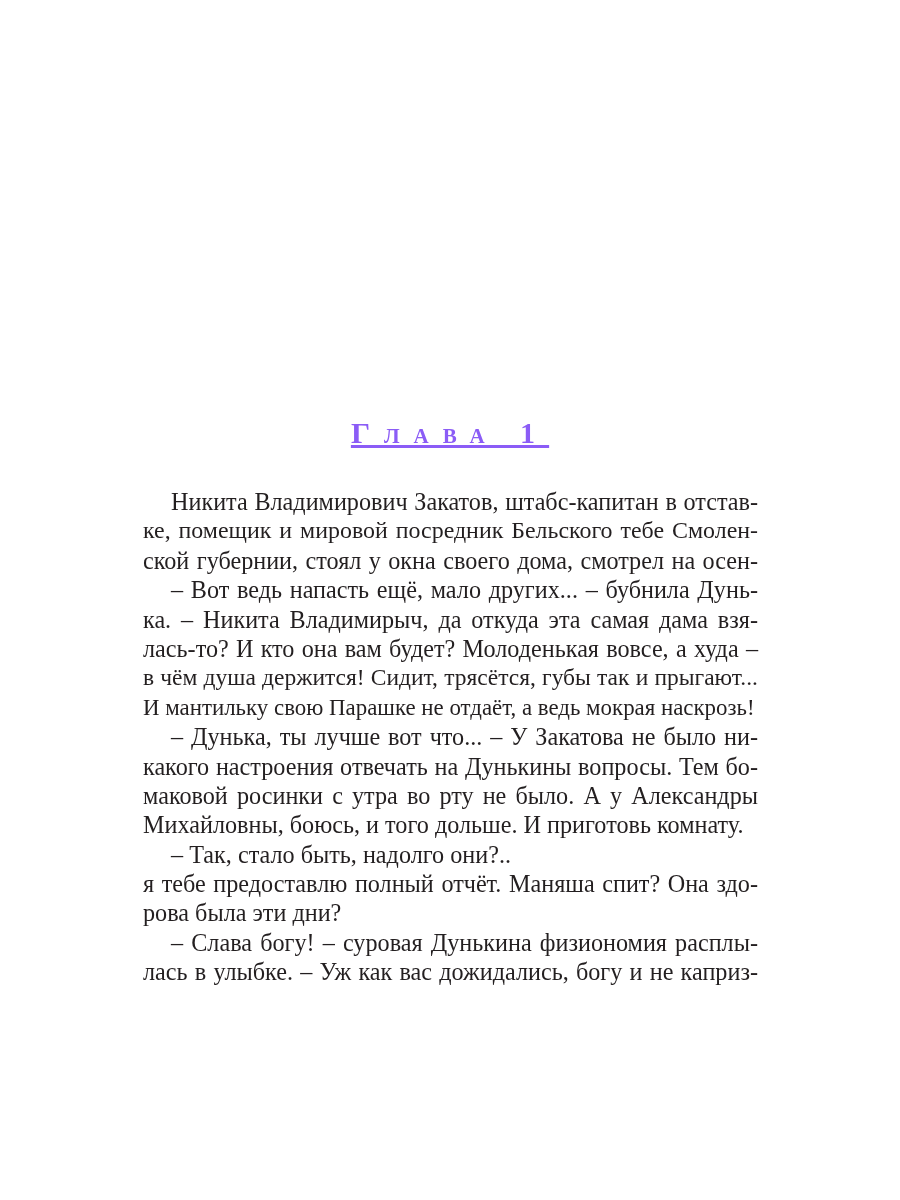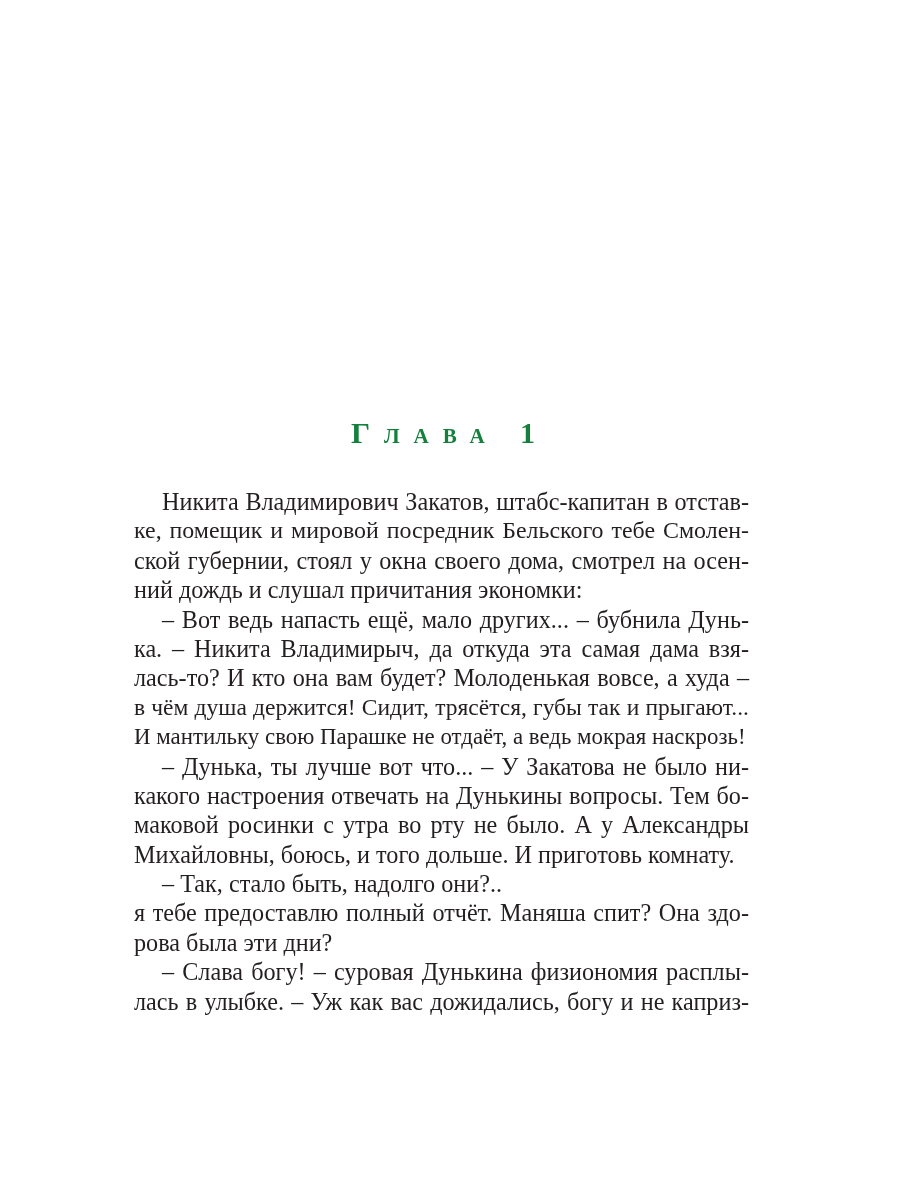--- a/index.html
+++ b/index.html
@@ -24,25 +24,26 @@
     .chapter-title {
       position: absolute;
       top: 416px;
       left: 0;
       width: 900px;
       text-align: center;
       font-size: 30px;
       font-weight: bold;
       letter-spacing: 14px;
       font-variant: small-caps;
-      color: #15803d;
+      color: #8b5cf6;
+      text-decoration: underline;
     }
     .text-block {
       position: absolute;
-      left: 134px;
+      left: 143px;
       top: 487px;
       width: 615px;
     }
     .line {
       height: 29.4px;
       line-height: 29.4px;
       font-size: 24.2px;
       white-space: nowrap;
       text-align: justify;
       text-align-last: justify;
@@ -58,21 +59,20 @@
 </head>
 <body>
 
 <div class="page">
   <div class="chapter-title">Глава 1</div>
 
   <div class="text-block">
     <div class="line indent">Никита Владимирович Закатов, штабс-капитан в отстав-</div>
     <div class="line" style="font-size: 23.9234px;">ке, помещик и мировой посредник Бельского тебе Смолен-</div>
     <div class="line">ской губернии, стоял у окна своего дома, смотрел на осен-</div>
-    <div class="line last">ний дождь и слушал причитания экономки:</div>
     <div class="line indent">– Вот ведь напасть ещё, мало других... – бубнила Дунь-</div>
     <div class="line">ка. – Никита Владимирыч, да откуда эта самая дама взя-</div>
     <div class="line">лась-то? И кто она вам будет? Молоденькая вовсе, а худа –</div>
     <div class="line" style="font-size: 23.5057px;">в чём душа держится! Сидит, трясётся, губы так и прыгают...</div>
     <div class="line last" style="font-size: 22.8881px;">И мантильку свою Парашке не отдаёт, а ведь мокрая наскрозь!</div>
     <div class="line indent">– Дунька, ты лучше вот что... – У Закатова не было ни-</div>
     <div class="line">какого настроения отвечать на Дунькины вопросы. Тем бо-</div>
     <div class="line">маковой росинки с утра во рту не было. А у Александры</div>
     <div class="line last">Михайловны, боюсь, и того дольше. И приготовь комнату.</div>
     <div class="line indent last">– Так, стало быть, надолго они?..</div>

